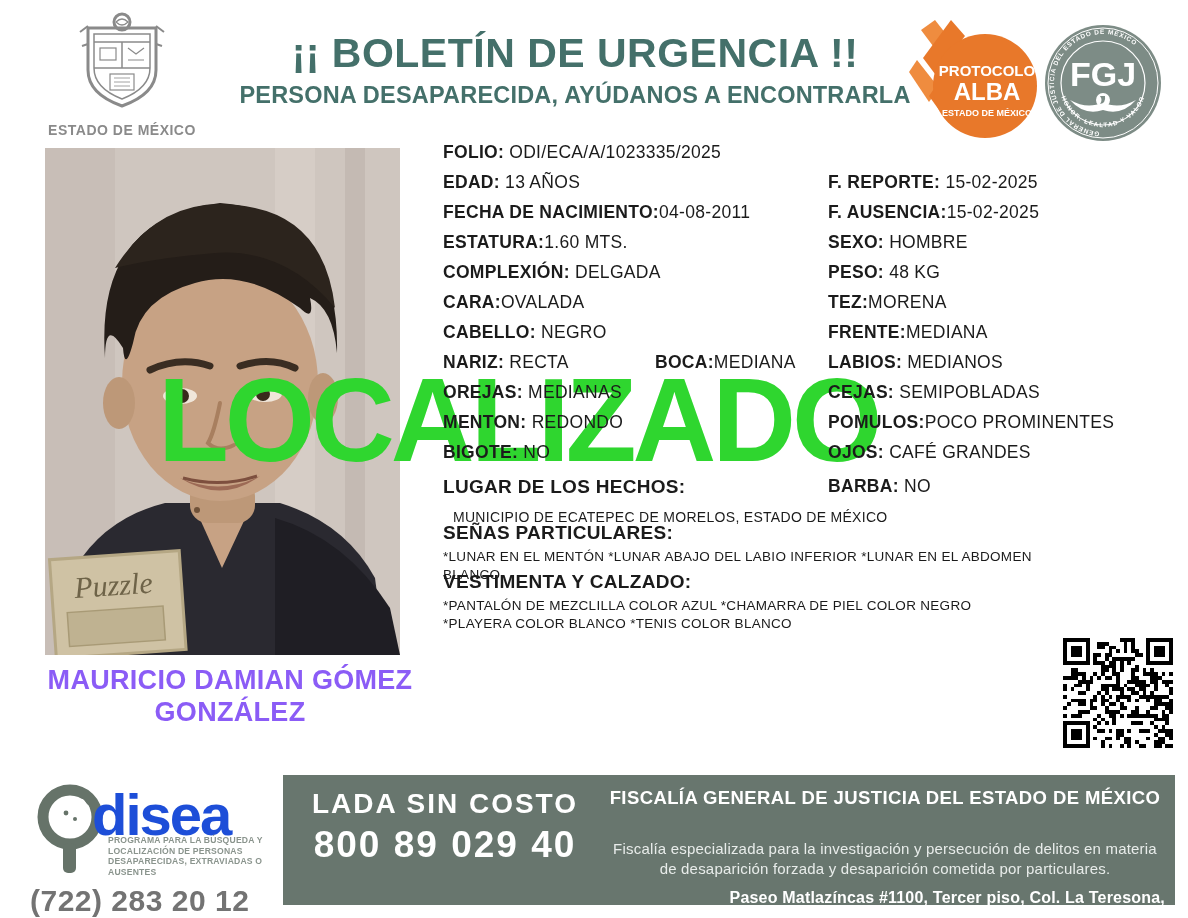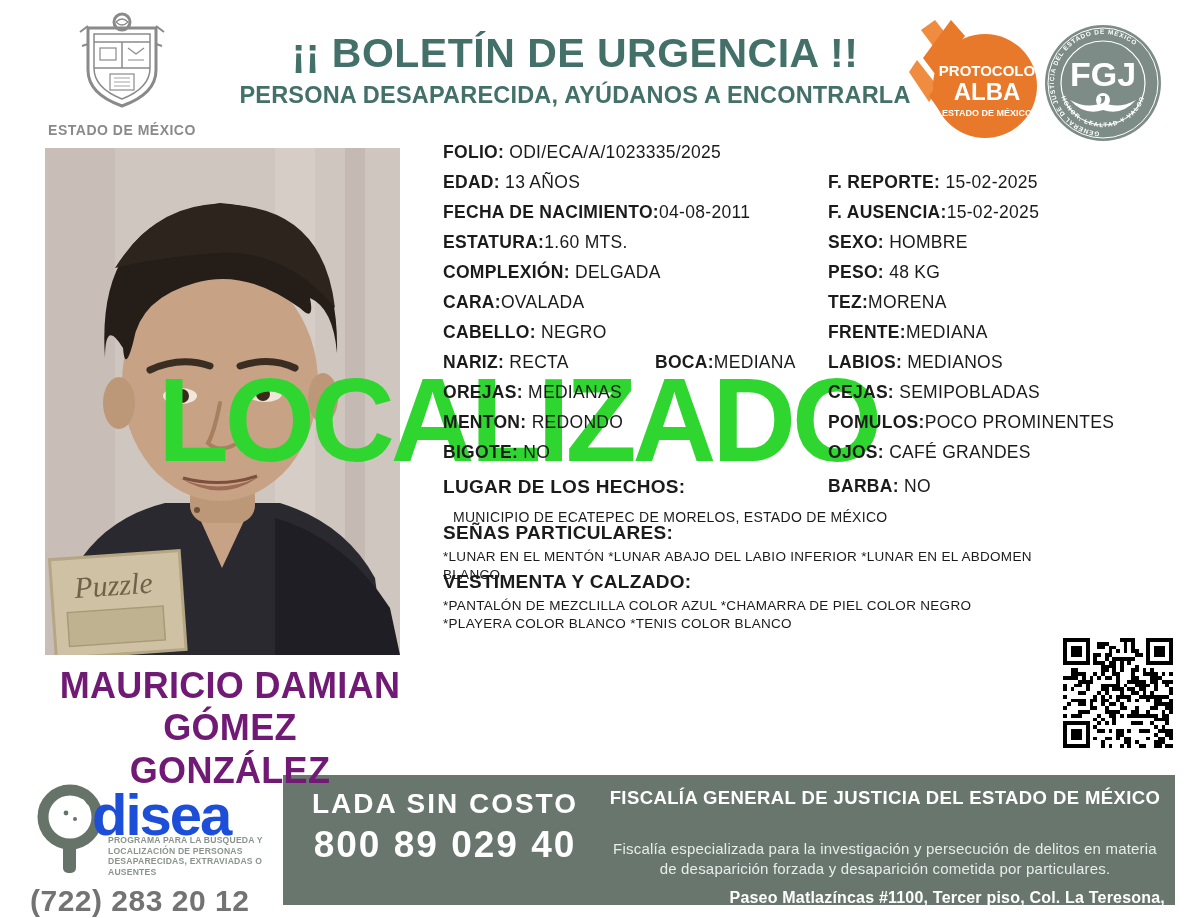--- a/index.html
+++ b/index.html
@@ -41,21 +41,21 @@
 
   .section { position:absolute; z-index:3; color:#1b1b1b; left:443px; }
   .sec-senas { top:522px; }
   .sec-vest  { top:571px; }
   .sec-title { font-size:19px; font-weight:800; letter-spacing:0.3px; }
   .sec-body  { font-size:13.5px; letter-spacing:0.3px; margin:4px 0 0 0; line-height:1.35; width:640px; }
 
   
   .person-name {
     position:absolute; left:10px; top:665px; width:440px; z-index:3;
-    text-align:center; font-size:36px; font-weight:800; color:#701a75; line-height:1.18;
+    text-align:center; font-size:27px; font-weight:800; color:#8b5cf6; line-height:1.18;
     letter-spacing:0.3px;
   }
 
   
   .qr { position:absolute; left:1063px; top:638px; width:110px; height:110px; z-index:3; }
 
   
   .footer-gray {
     position:absolute; left:283px; top:775px; width:892px; height:130px;
     background:#68766e; z-index:1;

